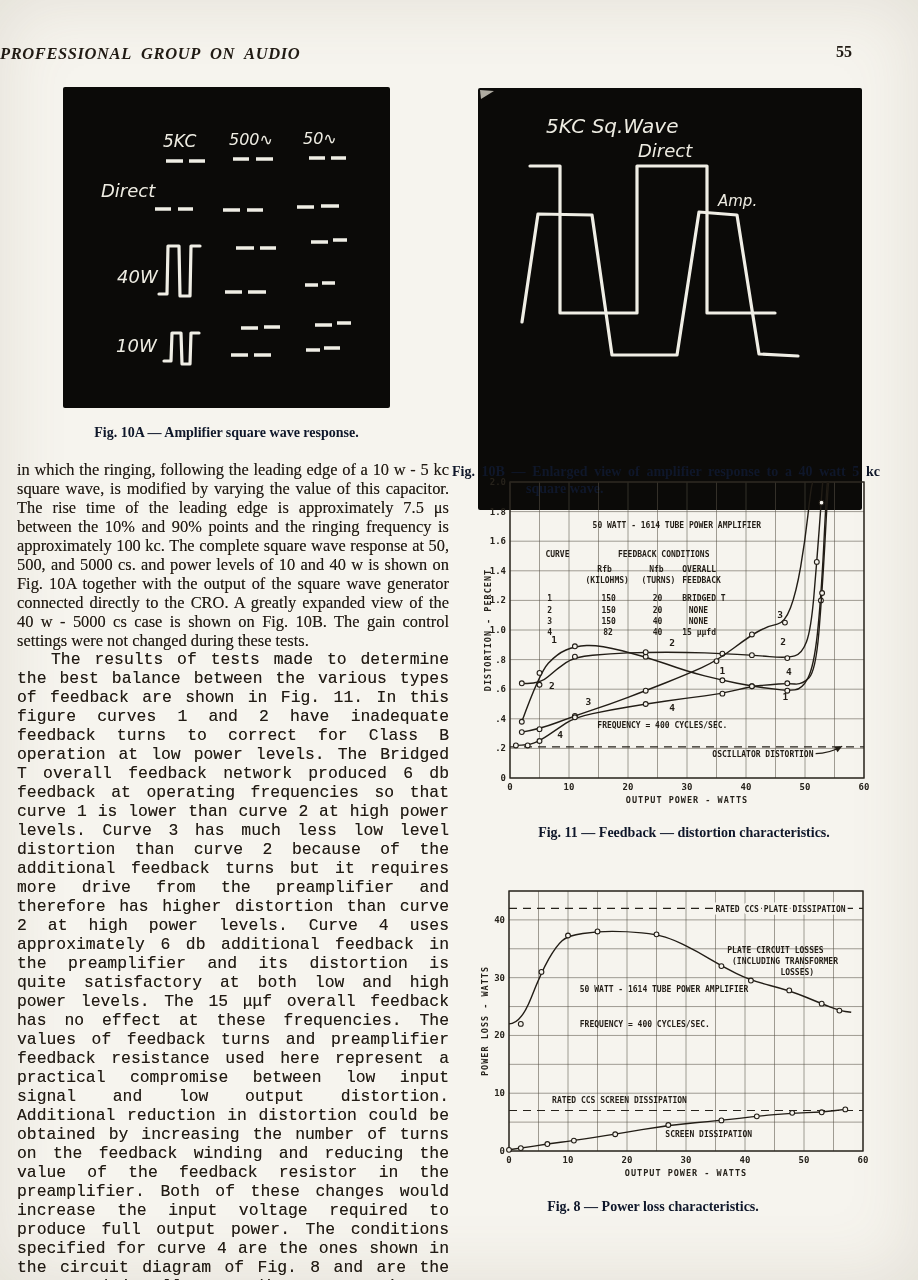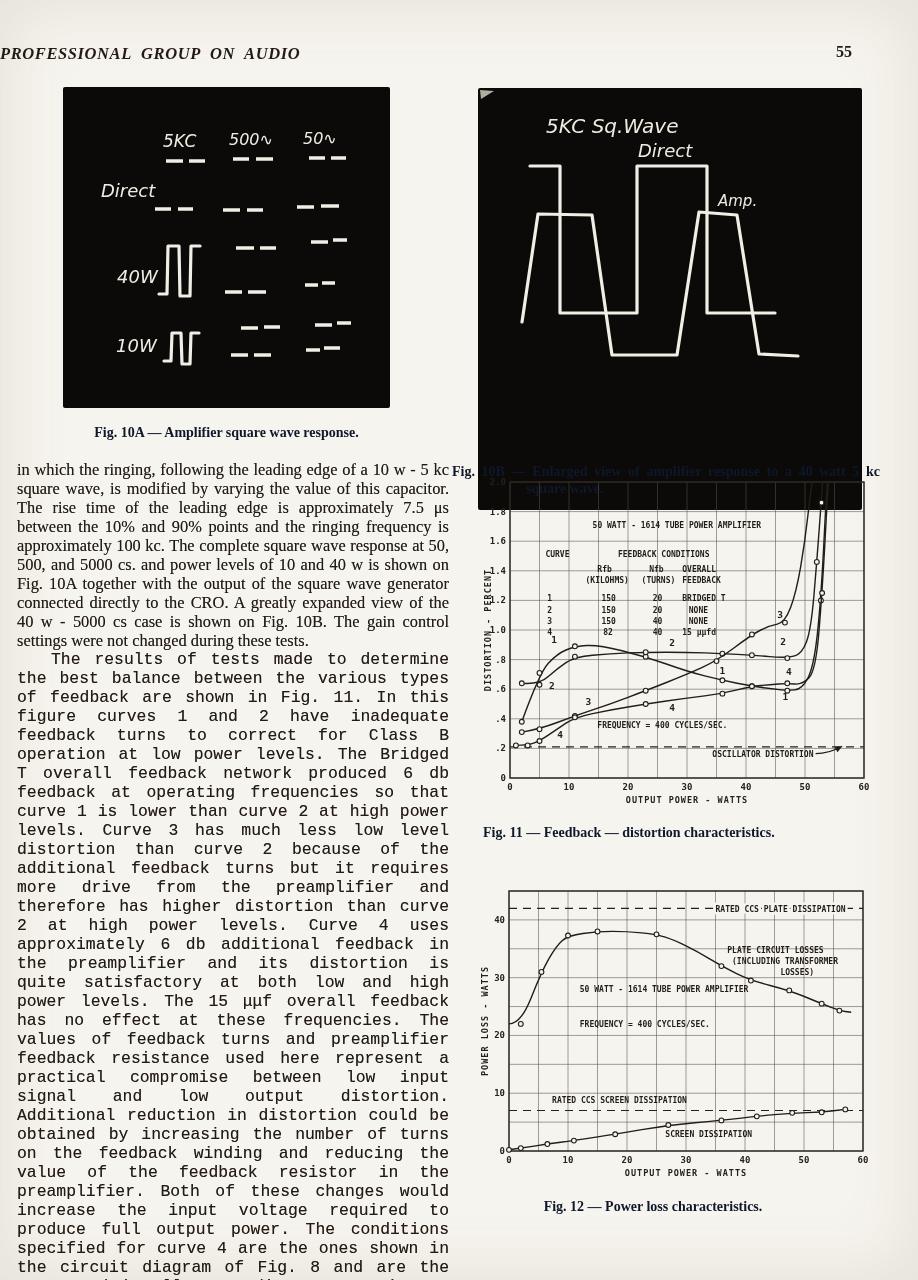--- a/index.html
+++ b/index.html
@@ -13,21 +13,21 @@
   .photo-a{left:63px;top:87px;width:327px;height:321px;}
   .photo-b{left:478px;top:88px;width:384px;height:422px;}
   .photo svg{display:block;}
   .hw{font-family:"DejaVu Sans",sans-serif;font-style:italic;fill:#eeece2;}
   .s15{font-size:15px}.s16{font-size:16px}.s17{font-size:17px}.s18{font-size:18px}.s20{font-size:20px}
   .trace{fill:none;stroke:#f0eee5;stroke-width:3.2;stroke-linejoin:round;stroke-linecap:round;}
   .dash{fill:none;stroke:#f0eee5;stroke-width:3.6;stroke-linecap:butt;}
   .caption{position:absolute;font-weight:bold;font-size:14px;line-height:17px;color:#0f172a;}
   .cap-a{left:63px;top:424px;width:327px;text-align:center;}
   .cap-b{left:452px;top:421px;width:428px;text-align:justify;padding-left:74px;text-indent:-74px;box-sizing:border-box;margin-top:42px;}
-  .cap-11{left:483px;top:824px;width:402px;}
+  .cap-11{left:483px;top:824px;width:402px;text-align:center;}
   .cap-12{left:480px;top:1198px;width:346px;text-align:center;}
   .body-col{position:absolute;left:17px;top:460px;width:432px;font-size:16.4px;line-height:19px;
         text-align:justify;text-shadow:0 0 .4px rgba(35,24,12,.55);}
   .body-col p{margin:0;}
   .body-col p.ind{text-indent:34px;font-family:Liberation Mono, monospace;}
   .chart{position:absolute;}
   #fig11{left:483px;top:470px;}
   #fig12{left:480px;top:883px;}
   .grid{stroke:#575046;stroke-width:.55;}
   .frame{fill:none;stroke:#2a251e;stroke-width:1.4;}
@@ -283,15 +283,15 @@
       <circle cx="365.3" cy="226.4" r="2.4" class="marker"></circle>
       <text x="235.5" y="29.377777777777794" class="anno bg">RATED CCS PLATE DISSIPATION</text>
       <text x="247.3" y="69.82222222222225" class="anno">PLATE CIRCUIT LOSSES</text>
       <text x="252.02" y="80.80000000000001" class="anno">(INCLUDING TRANSFORMER</text>
       <text x="300.40000000000003" y="91.77777777777777" class="anno">LOSSES)</text>
       <text x="99.8" y="109.11111111111109" class="anno">50 WATT - 1614 TUBE POWER AMPLIFIER</text>
       <text x="99.8" y="143.77777777777777" class="anno">FREQUENCY = 400 CYCLES/SEC.</text>
       <text x="72.07" y="220.04444444444442" class="anno">RATED CCS SCREEN DISSIPATION</text>
       <text x="185.35" y="254.13333333333333" class="anno">SCREEN DISSIPATION</text>
     </svg>
-  <div class="caption cap-12">Fig. 12 — Power loss characteristics.</div>
+  <div class="caption cap-12">Fig. 8 — Power loss characteristics.</div>
 
 </div>
 
 </body></html>

